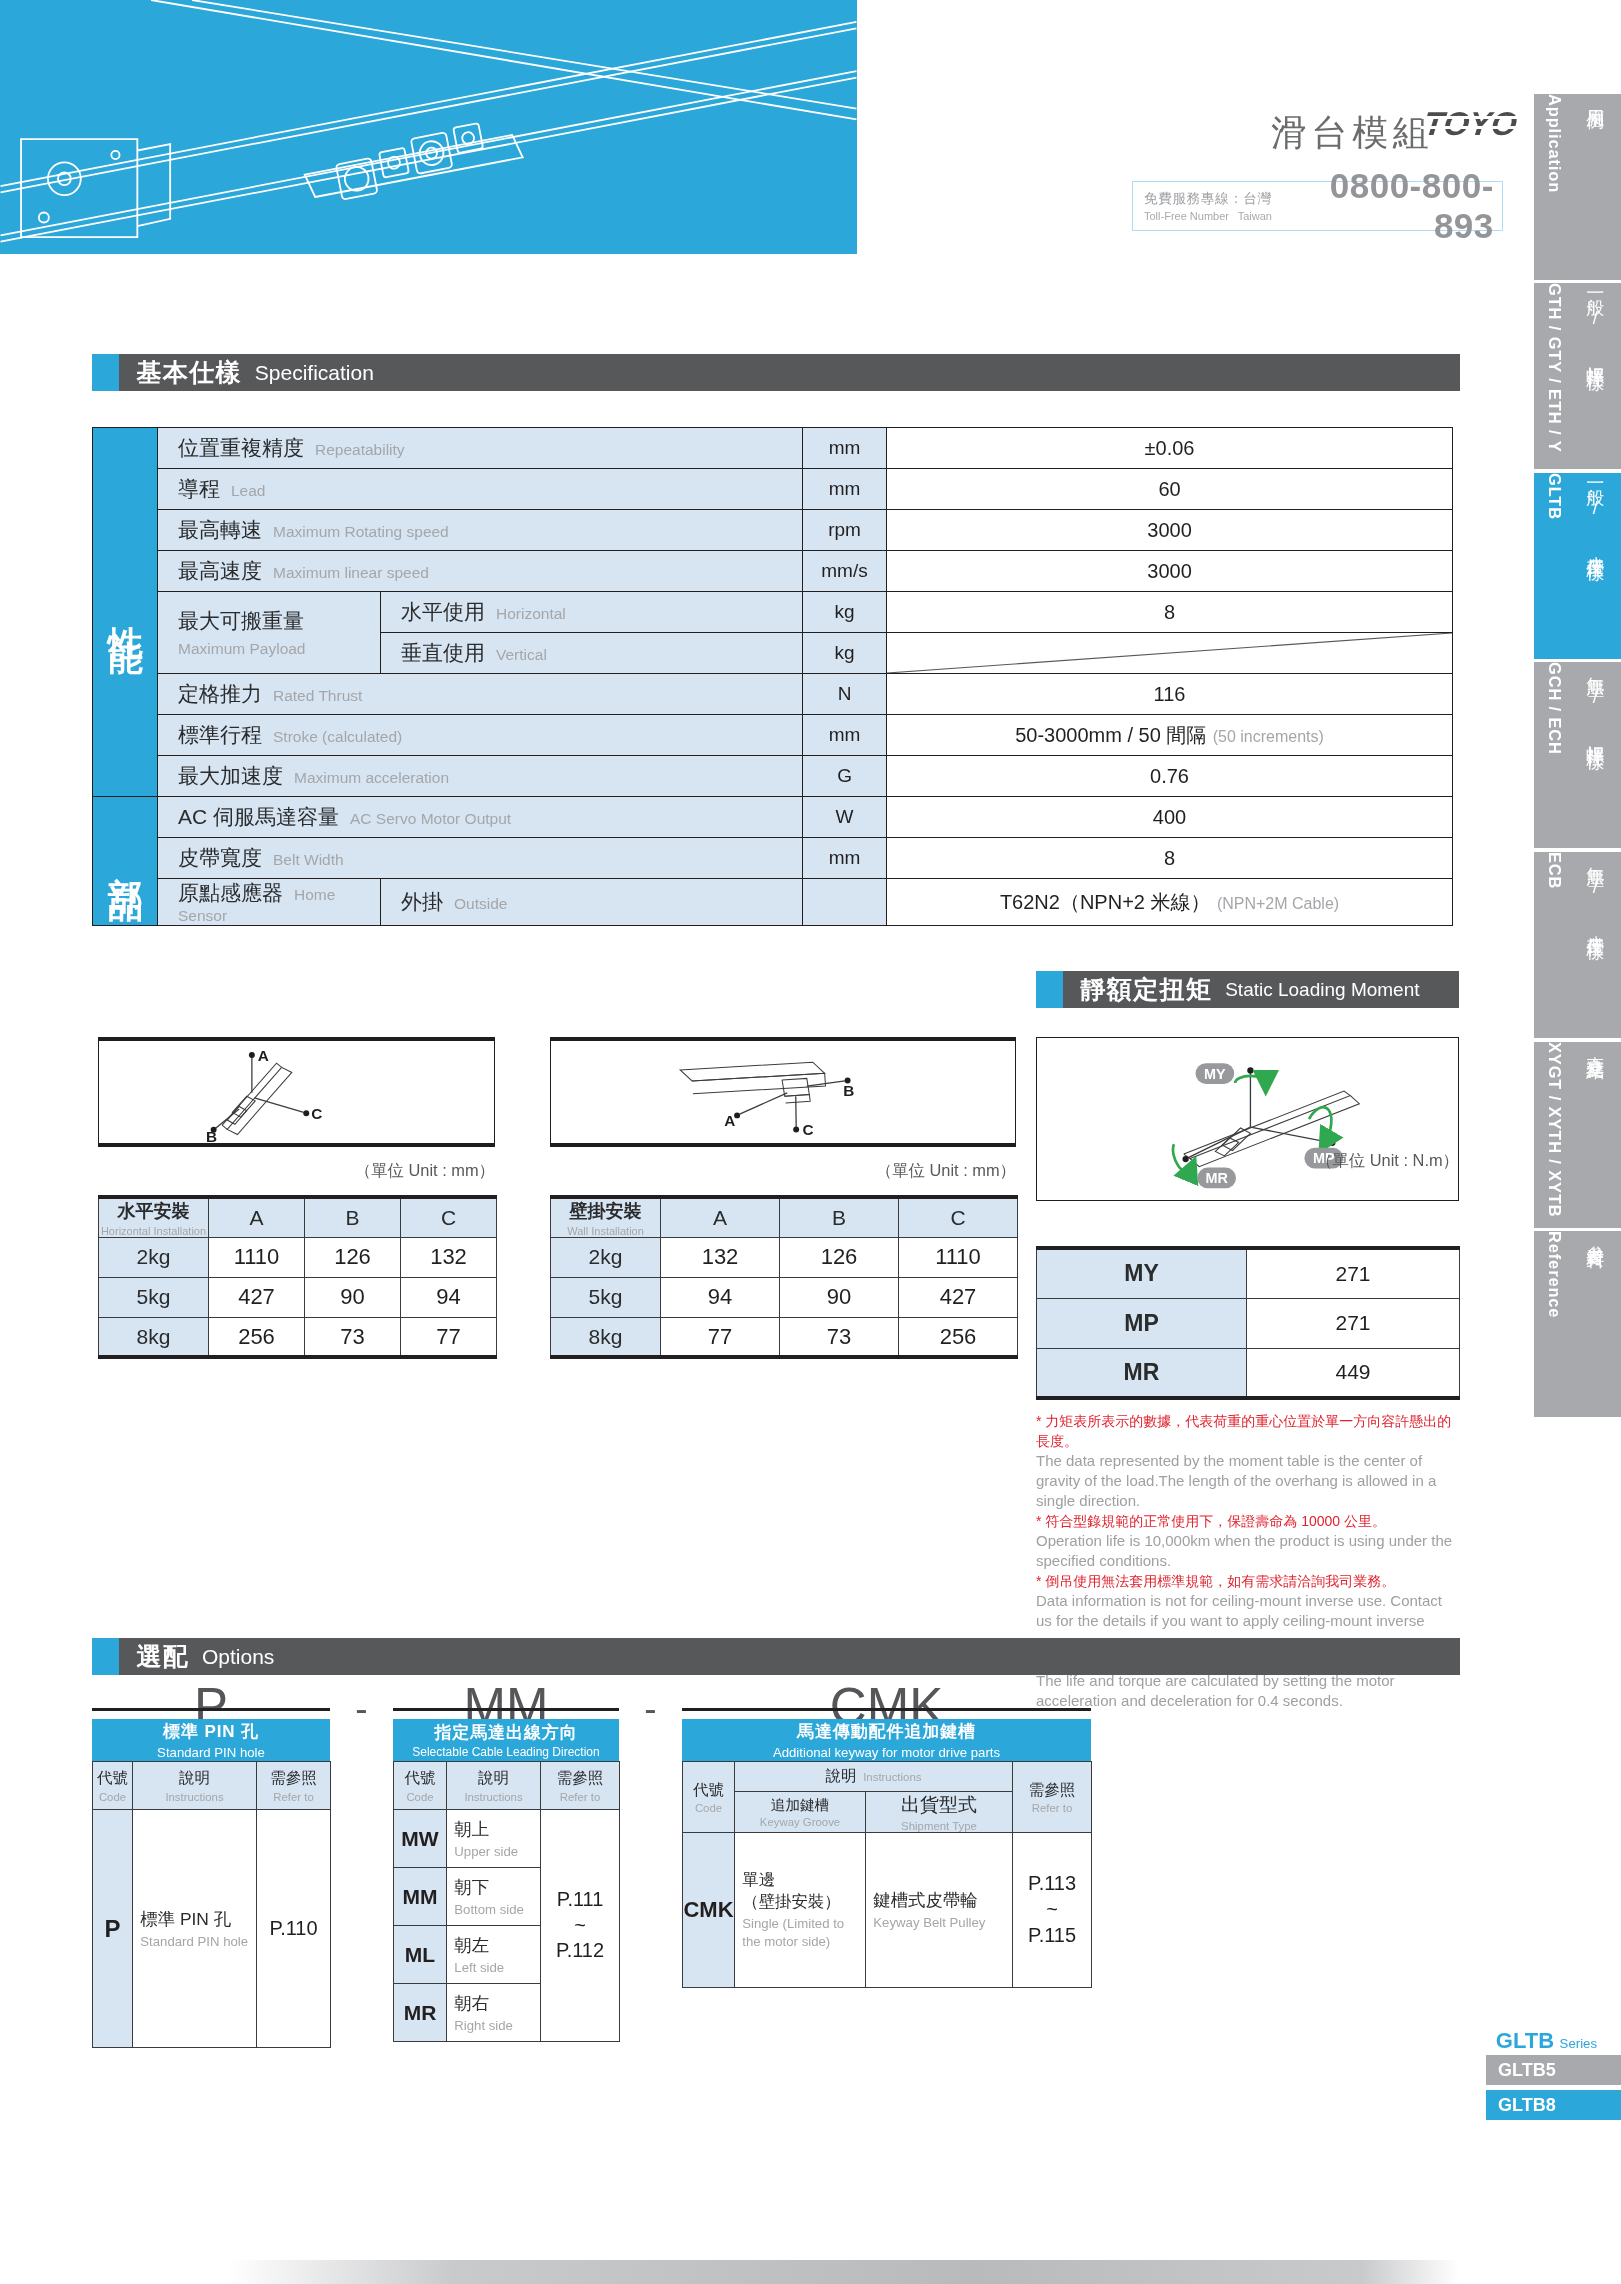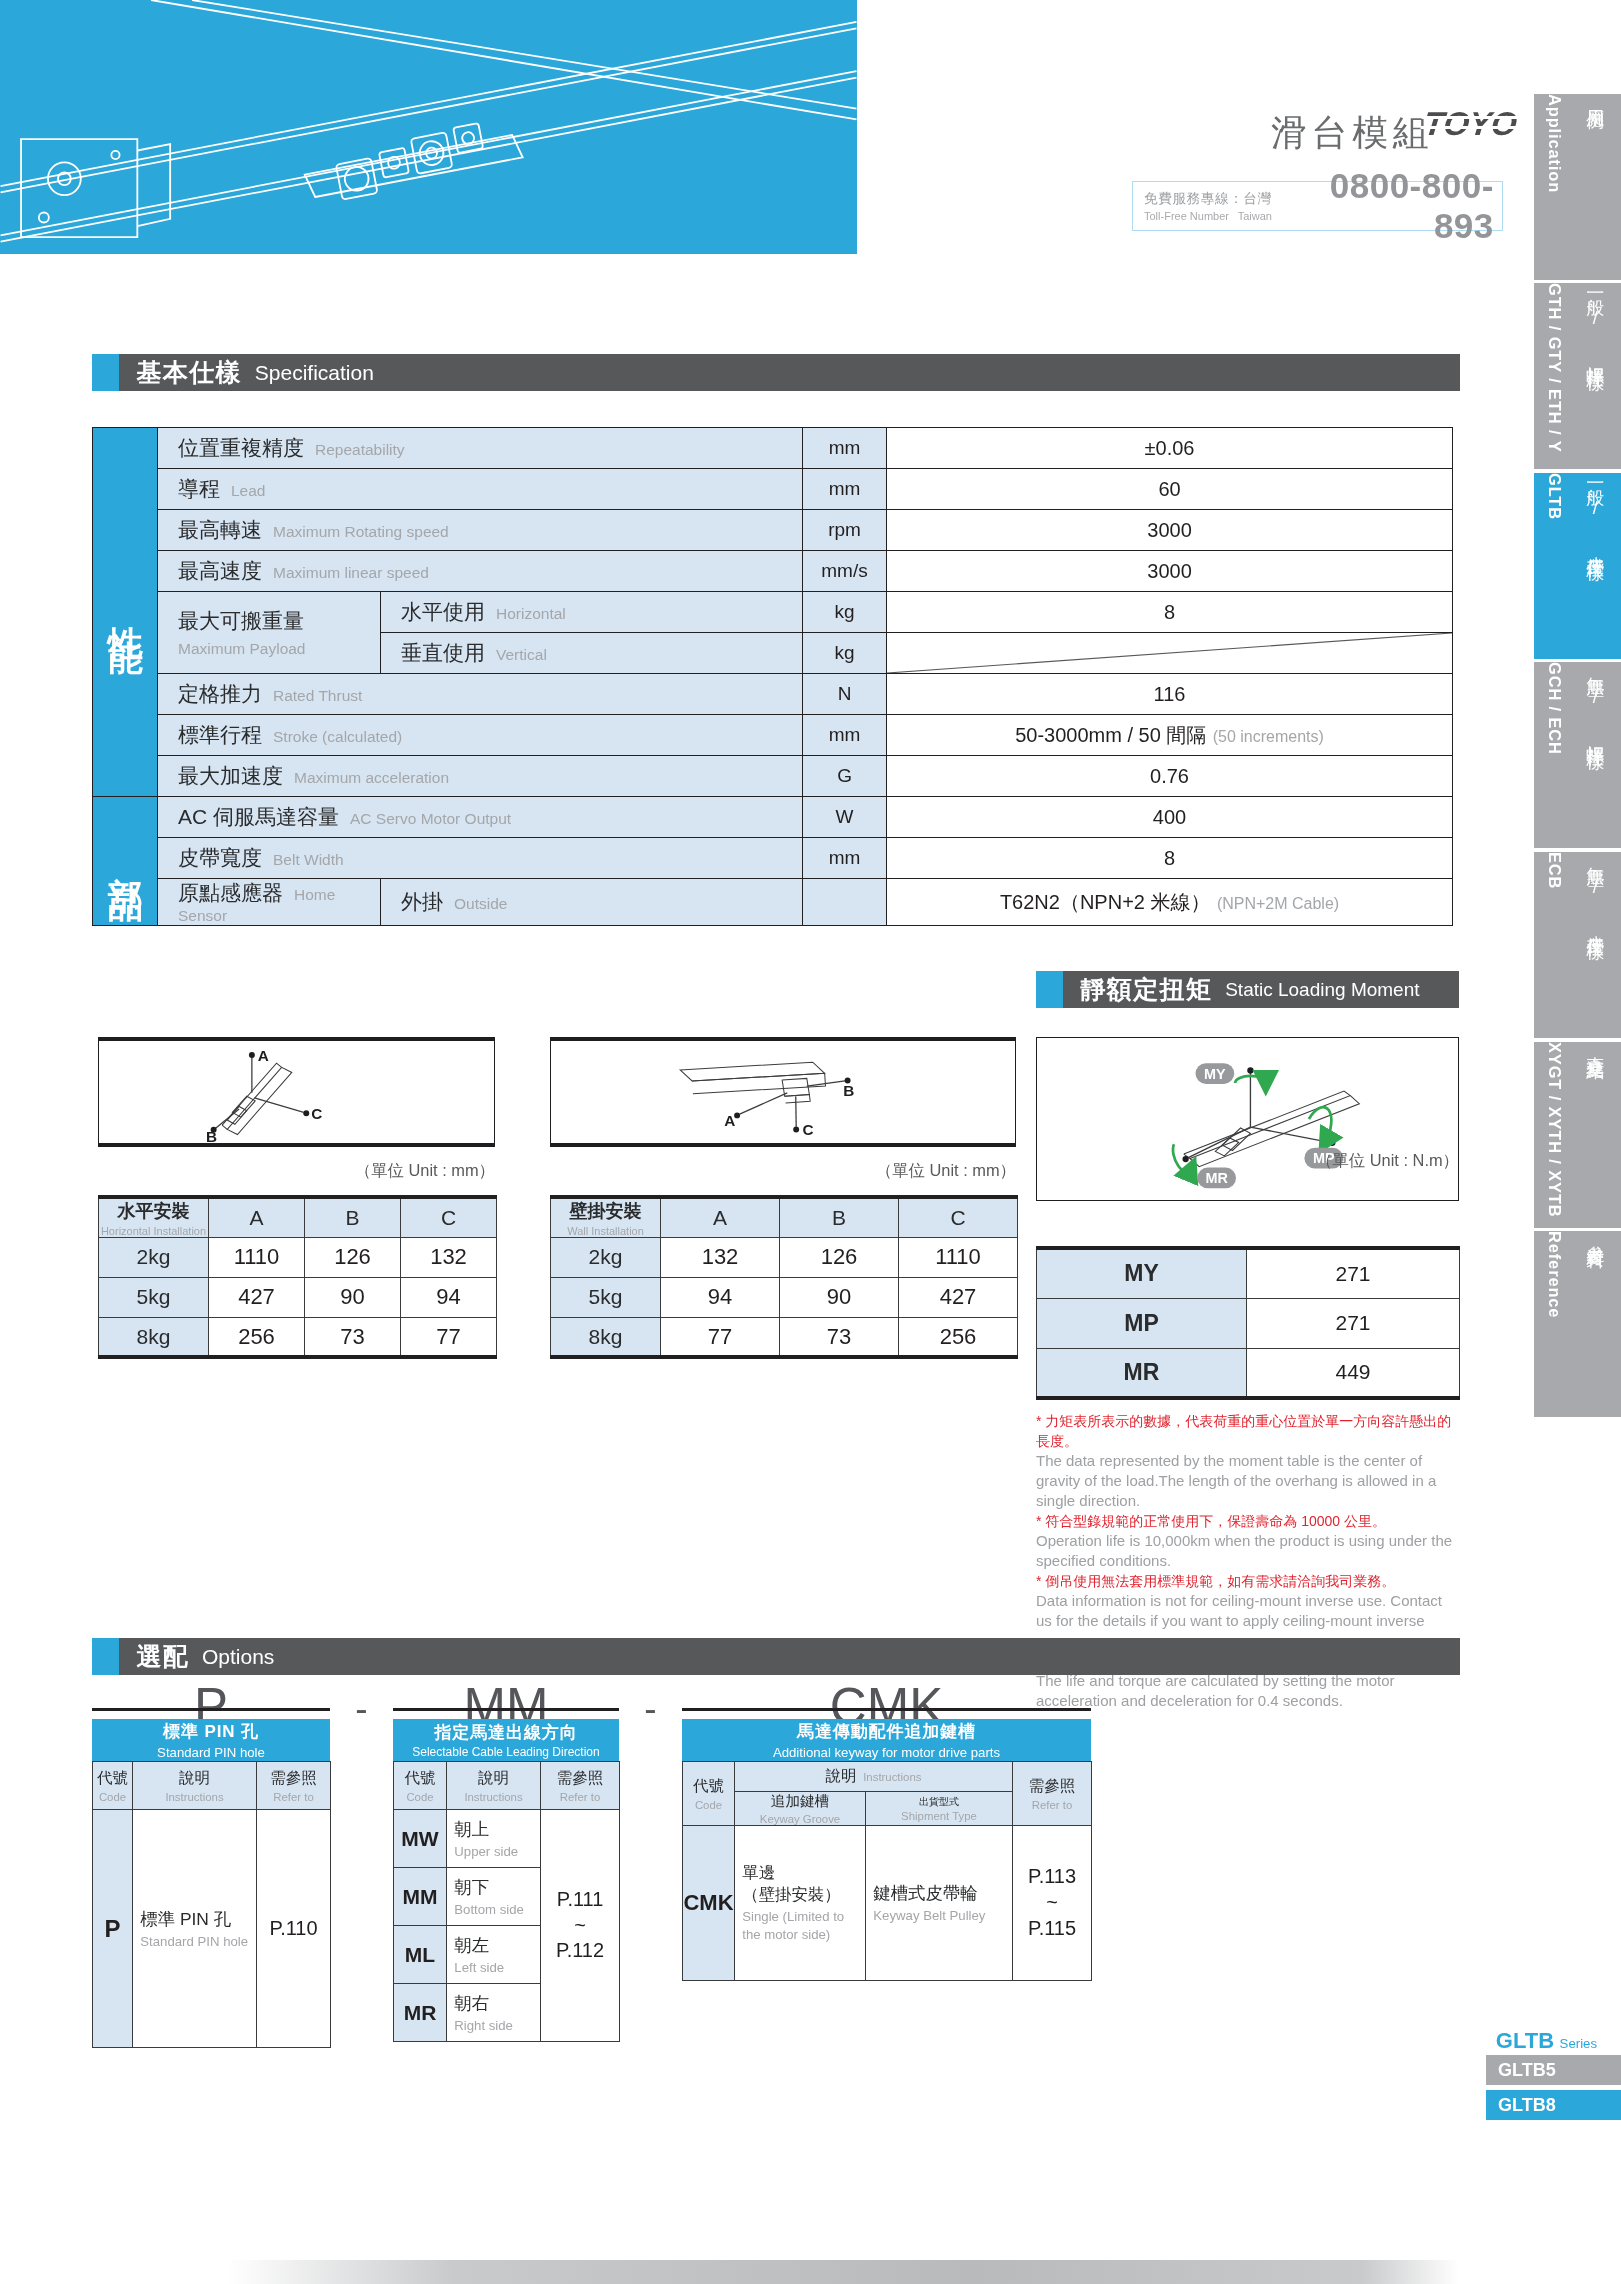--- a/index.html
+++ b/index.html
@@ -619,21 +619,21 @@
               <span class="zh">需參照</span>
               <span class="en">Refer to</span>
             </td>
       </tr>
       <tr style="height:32px">
         <td class="bgb colh">
               <span class="zh" style="font-size:14.6px;">追加鍵槽</span>
               <span class="en">Keyway Groove</span>
             </td>
         <td class="bgb colh">
-              <span class="zh" style="font-size:10px;">出貨型式</span>
+              <span class="zh" style="font-size:19px;">出貨型式</span>
               <span class="en">Shipment Type</span>
             </td>
       </tr>
       <tr style="height:155px">
         <td class="codecell" style="font-size:22px;">CMK</td>
         <td class="instr">
           <span class="zh" style="font-size:16.4px;">單邊</span>
           <span class="zh" style="font-size:16.4px;">（壁掛安裝）</span>
           <span class="en">Single (Limited to the motor side)</span>
         </td>

